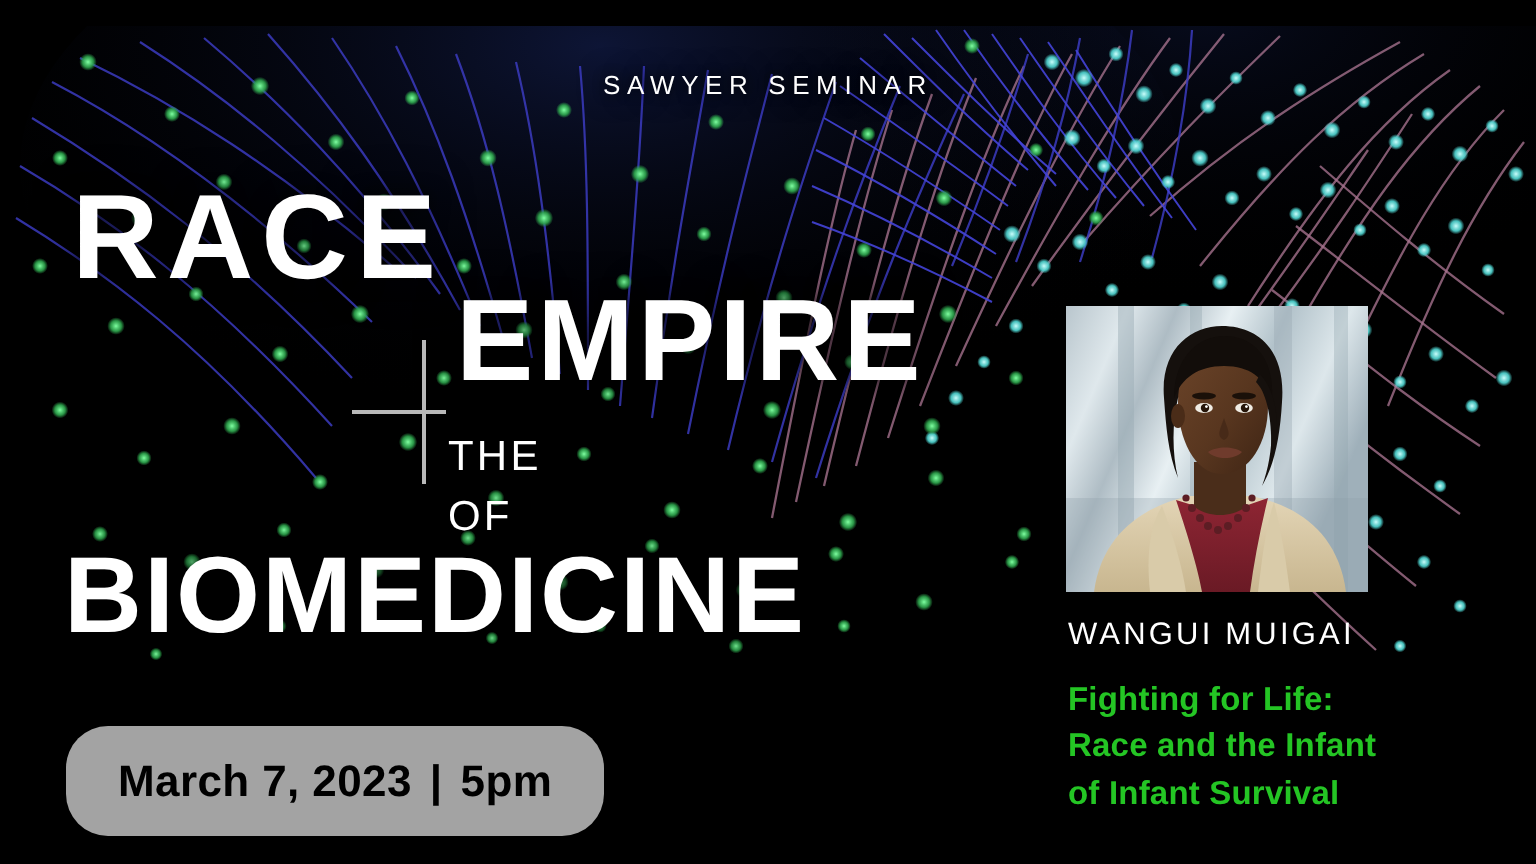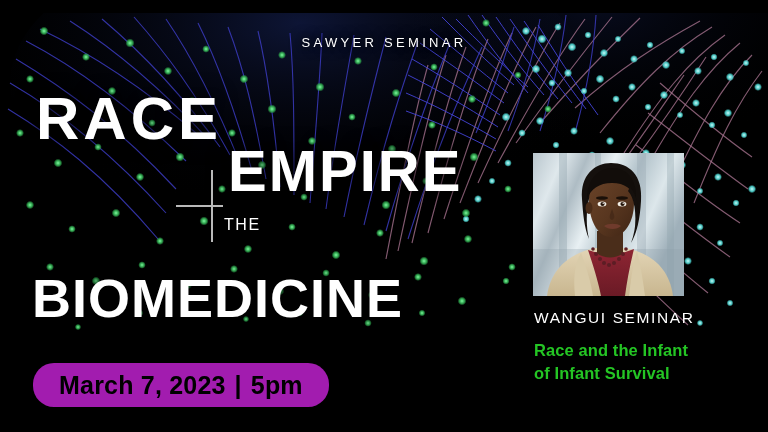--- a/index.html
+++ b/index.html
@@ -90,41 +90,41 @@
     height: 1.5px;
     background: #b9b9b9;
   }
 
   
   .subhead {
     position: absolute;
     left: 224px;
     top: 201px;
     color: #ffffff;
-    font-size: 16px;
+    font-size: 21px;
     font-weight: 400;
     letter-spacing: 1.6px;
     line-height: 1.42;
     text-shadow: 0 0 8px rgba(0,0,0,.8);
   }
   .subhead div { white-space: nowrap; }
 
   
   .date-pill {
     position: absolute;
     left: 33px;
     top: 350px;
-    height: 44px;
+    height: 55px;
     padding: 0 26px;
     display: flex;
     align-items: center;
     border-radius: 21px;
-    background: #a21caf;
+    background: #a3a3a3;
     color: #000000;
-    font-size: 25px;
+    font-size: 22px;
     font-weight: 700;
     letter-spacing: .2px;
   }
   .date-pill .sep { padding: 0 9px; }
 
   
   .portrait {
     position: absolute;
     left: 533px;
     top: 140px;
@@ -394,20 +394,21 @@
 
   <div class="word word-biomedicine">BIOMEDICINE</div>
 
   <div class="word word-empire">EMPIRE</div>
 
   <div class="cross-v"></div>
   <div class="cross-h"></div>
 
   <div class="subhead">
     <div>THE</div>
+    <div>OF</div>
   </div>
 
   <div class="date-pill">
     <span>March 7, 2023</span>
     <span class="sep">|</span>
     <span>5pm</span>
   </div>
 
   <div class="portrait">
     <svg viewBox="0 0 151 143" xmlns="http://www.w3.org/2000/svg">
@@ -483,20 +484,21 @@
       <path d="M79 56 C 77 62, 75 65, 79 67 C 83 65, 81 62, 79 56" fill="#442816" opacity=".8"></path>
 
       <path d="M71 73 C 75 70, 84 70, 88 73 C 84 77, 75 77, 71 73 Z" fill="#6f3b2c"></path>
 
       <ellipse cx="56" cy="55" rx="3.5" ry="6" fill="#4a2c18"></ellipse>
 
       <path d="M97 34 C 106 44, 108 62, 102 80 C 104 60, 101 44, 95 38 Z" fill="#15100d"></path>
     </svg>
   </div>
 
-  <div class="speaker-name">WANGUI SEMINAR</div>
+  <div class="speaker-name">WANGUI MUIGAI</div>
 
   <div class="talk-title">
+    <div>Fighting for Life:</div>
     <div>Race and the Infant</div>
     <div>of Infant Survival</div>
   </div>
 
 </div>
 
 </body></html>

